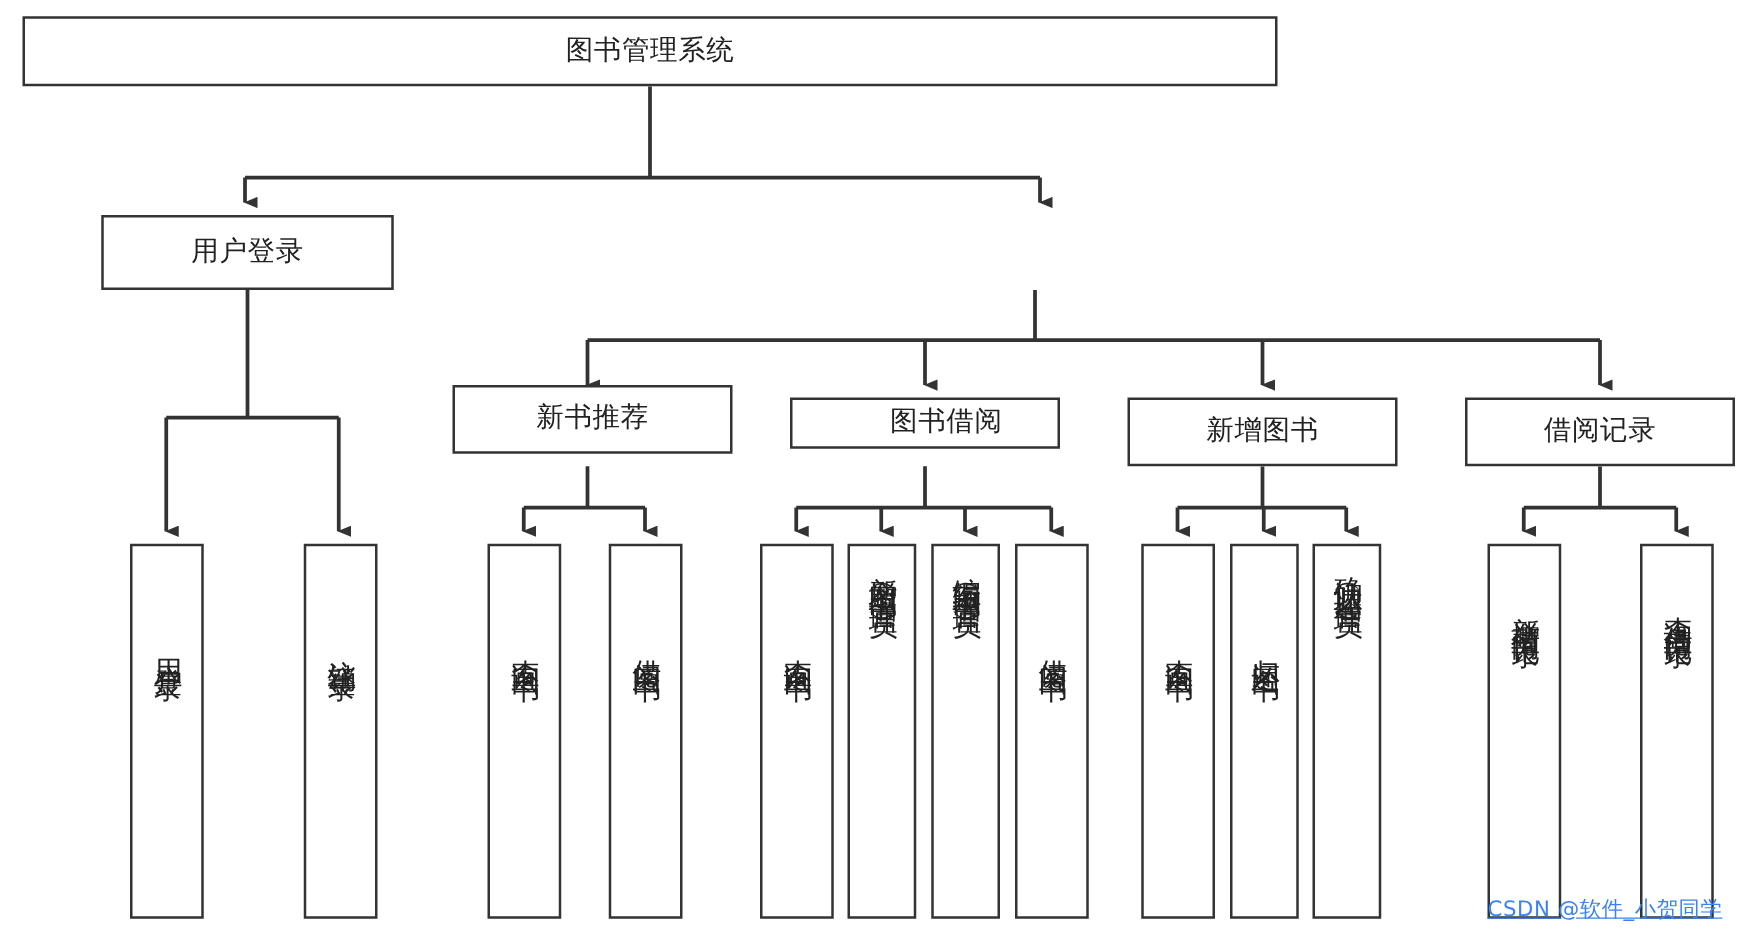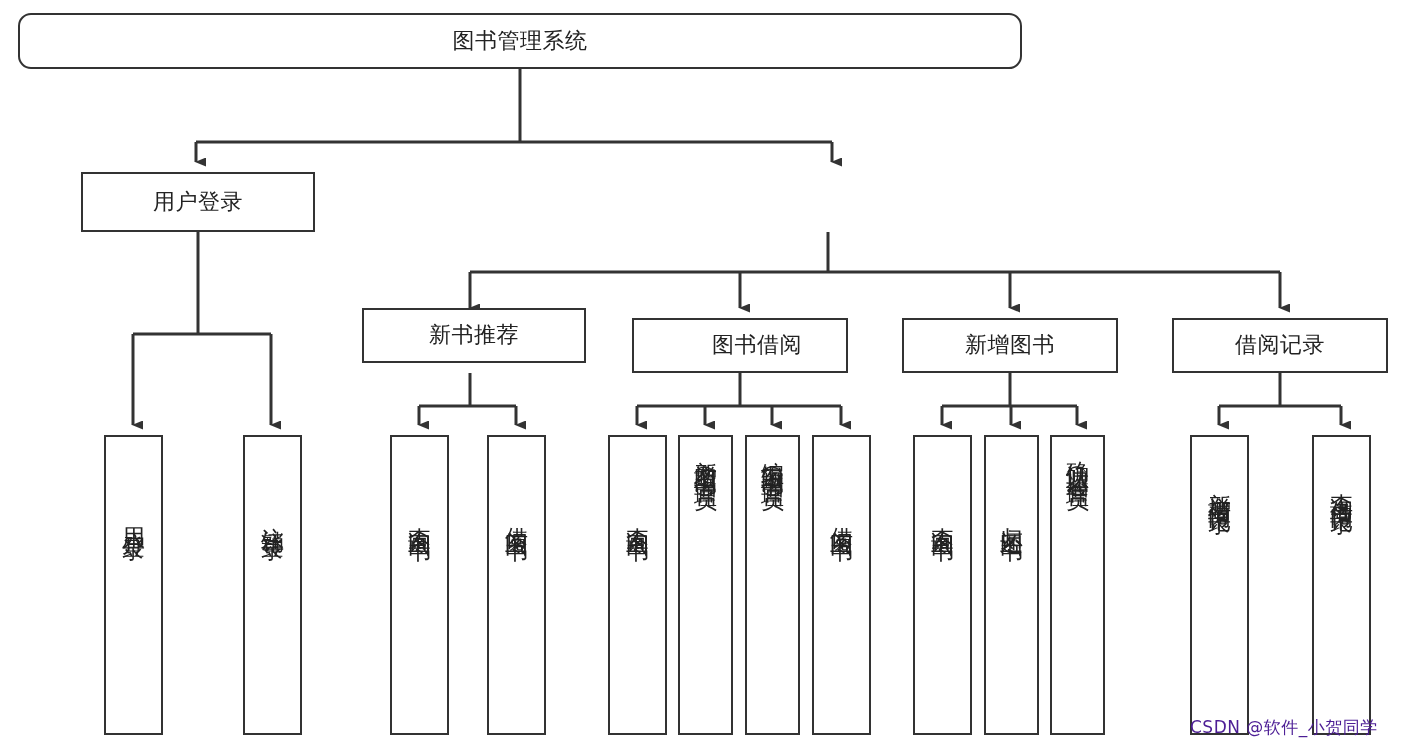--- a/index.html
+++ b/index.html
@@ -53,24 +53,25 @@
     font-size: 23px;
     color: #222222;
     letter-spacing: 4px;
     line-height: 1.0;
     white-space: nowrap;
     display: block;
   }
   .watermark {
     position: absolute;
     font-size: 17px;
-    color: #4c1d95;
+    color: #3b82f6;
     white-space: nowrap;
     letter-spacing: 0.5px;
     pointer-events: none;
+    text-decoration: underline;
   }
 </style>
 </head>
 <body>
 
 <div id="diagram-root">
 
   <svg class="diagram-canvas" viewBox="0 0 1405 747">
     <defs>
       <marker id="arrowhead" markerWidth="9" markerHeight="11" refX="4.5" refY="10" orient="auto" markerUnits="userSpaceOnUse">
@@ -114,32 +115,32 @@
       <path d="M1011,406 L1011,425" marker-end="url(#arrowhead)"></path>
       <path d="M1077,406 L1077,425" marker-end="url(#arrowhead)"></path>
 
       <path d="M1280,373 L1280,406"></path>
       <path d="M1219,406 L1341,406"></path>
       <path d="M1219,406 L1219,425" marker-end="url(#arrowhead)"></path>
       <path d="M1341,406 L1341,425" marker-end="url(#arrowhead)"></path>
     </g>
   </svg>
 
-  <div class="node-box" id="node-root" style="left: 18px; top: 13px; width: 1004px; height: 56px; border-radius: 13px;">
+  <div class="node-box" id="node-root" style="left: 18px; top: 13px; width: 1004px; height: 56px;">
     <span class="node-label-h">图书管理系统</span>
   </div>
 
   <div class="node-box" id="node-l2-0" style="left: 81px; top: 172px; width: 234px; height: 60px;">
     <span class="node-label-h">用户登录</span>
   </div>
 
   <div class="node-box" id="node-l3-0" style="left: 362px; top: 308px; width: 224px; height: 55px;">
     <span class="node-label-h">新书推荐</span>
   </div>
-  <div class="node-box" id="node-l3-1" style="left: 632px; top: 318px; width: 216px; height: 55px; padding-left: 34px;">
+  <div class="node-box" id="node-l3-1" style="left: 632px; top: 318px; width: 216px; height: 41px; padding-left: 34px;">
     <span class="node-label-h">图书借阅</span>
   </div>
   <div class="node-box" id="node-l3-2" style="left: 902px; top: 318px; width: 216px; height: 55px;">
     <span class="node-label-h">新增图书</span>
   </div>
   <div class="node-box" id="node-l3-3" style="left: 1172px; top: 318px; width: 216px; height: 55px; align-items: center;">
     <span class="node-label-h">借阅记录</span>
   </div>
 
   <div class="node-box vertical" id="node-leaf-0" style="left: 104px; top: 435px; width: 59px; height: 300px; padding-top: 72px;">

